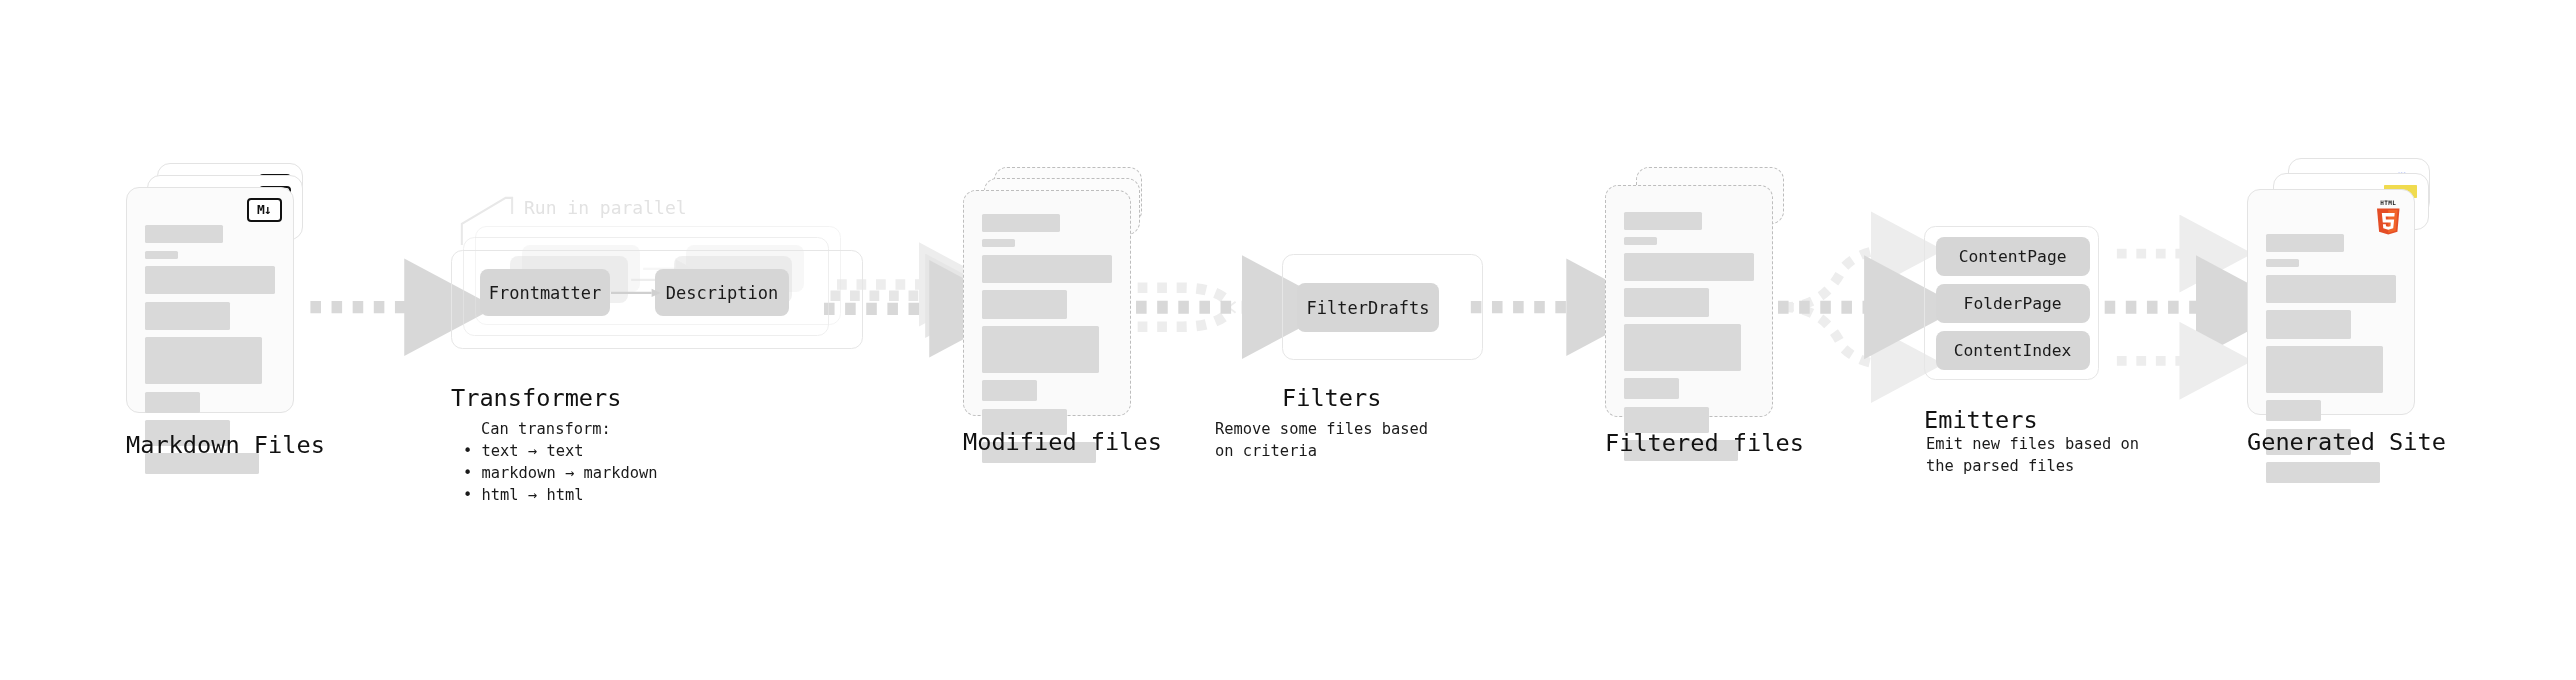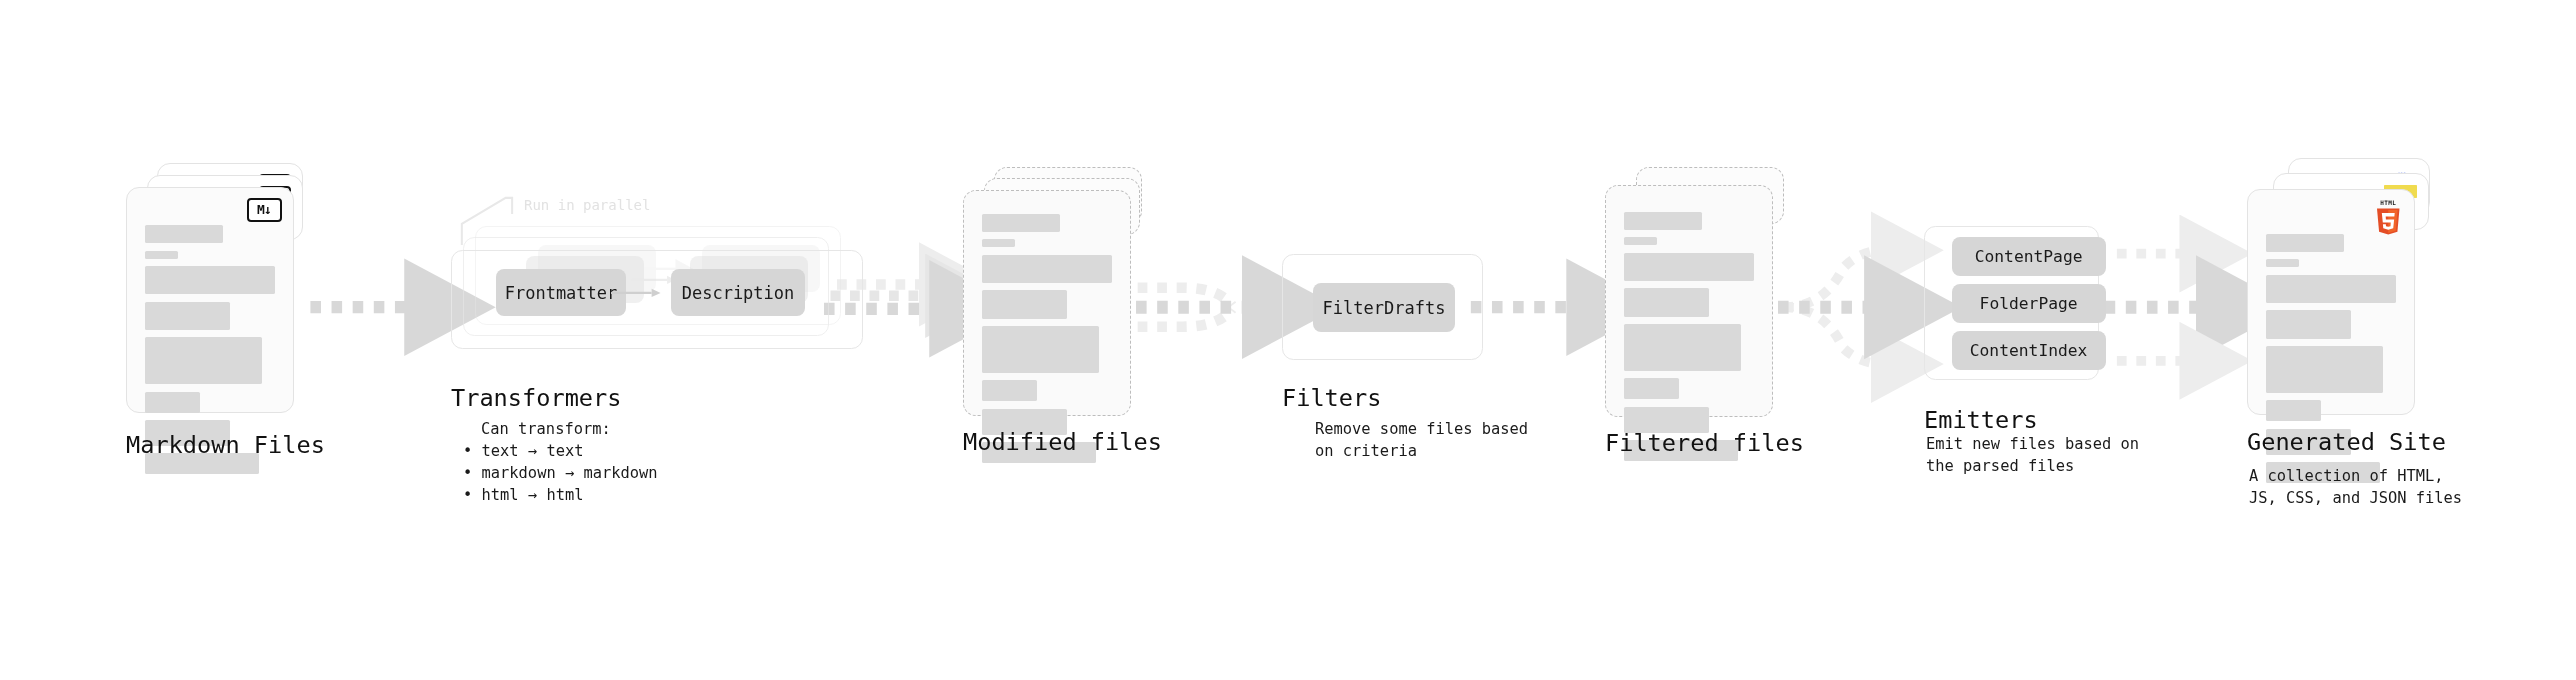--- a/index.html
+++ b/index.html
@@ -58,26 +58,25 @@
     box-sizing:border-box;
   }
   .chip{
     position:absolute;
     background:#d6d6d6;
     border-radius:8.1px;
     display:flex;align-items:center;justify-content:center;
     font-size:17px;color:#1a1a1a;
     white-space:nowrap;
     box-sizing:border-box;
-    margin-left:16px;
   }
 
   .parallel-label{
     position:absolute;
-    font-size:14px;color:#e2e2e2;white-space:nowrap;
+    font-size:18px;color:#e2e2e2;white-space:nowrap;
   }
 
   
   .caption{
     position:absolute;
     font-size:23.6px;color:#111;white-space:nowrap;letter-spacing:0px;
   }
   .subcaption{
     position:absolute;
     font-size:15.4px;color:#1a1a1a;line-height:1.45;white-space:pre;
@@ -216,21 +215,21 @@
         <div class="bar" style="width:88%;height:21px;"></div>
       </div>
     </div>
   </div>
   <div class="caption" style="left:963px;top:428px;">Modified files</div>
 
   <div class="groupbox" style="left:1282px;top:254px;width:201px;height:106px;">
     <div class="chip" style="left:27px;top:28px;width:142px;height:49px;left:14px;">FilterDrafts</div>
   </div>
   <div class="caption" style="left:1282px;top:384px;">Filters</div>
-  <div class="subcaption" style="left:1315px;top:418px;">Remove some files based
+  <div class="subcaption" style="left:1215px;top:418px;">Remove some files based
 on criteria</div>
 
   <div class="cardstack" style="left:1605px;top:167px;width:195px;height:252px;">
     <div class="card dashed" style="left:31px;top:0;width:148px;height:57px;background:#fcfcfc;"></div>
     <div class="card dashed" style="left:0;top:18px;width:168px;height:232px;">
       <div class="card-inner" style="top:26px;">
         <div class="bar" style="width:78px;height:18px;"></div>
         <div class="bar" style="width:32.5px;height:8.1px;"></div>
         <div class="bar" style="width:100%;height:28.4px;"></div>
         <div class="bar" style="width:65%;height:28.4px;"></div>
@@ -280,17 +279,15 @@
         <div class="bar" style="width:100%;height:28.4px;"></div>
         <div class="bar" style="width:65%;height:28.4px;"></div>
         <div class="bar" style="width:90%;height:47px;"></div>
         <div class="bar" style="width:42%;height:21px;"></div>
         <div class="bar" style="width:65%;height:26px;"></div>
         <div class="bar" style="width:88%;height:21px;"></div>
       </div>
     </div>
   </div>
   <div class="caption" style="left:2247px;top:428px;">Generated Site</div>
-  <div class="subcaption" style="left:2249px;top:465px;">A collection of HTML,
-JS, CSS, and JSON files</div>
 
 </div>
 
 
 </body></html>

